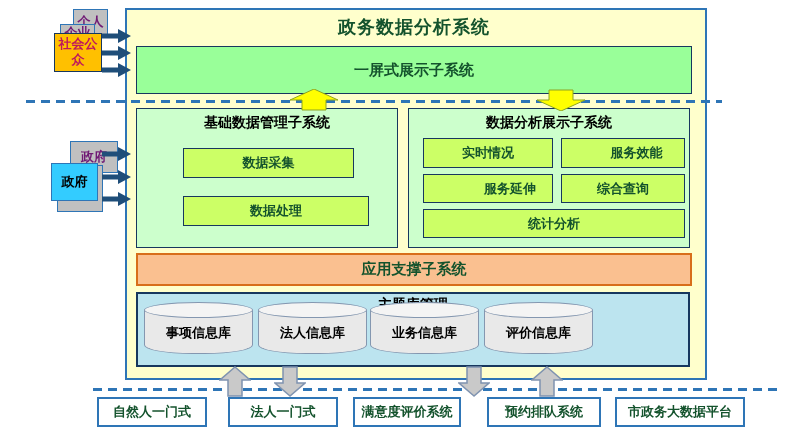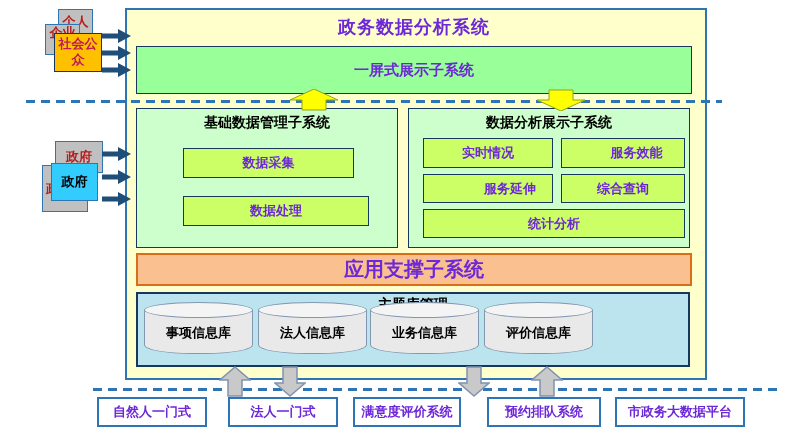--- a/index.html
+++ b/index.html
@@ -4,54 +4,54 @@
 <style>
   html,body{margin:0;padding:0;background:#ffffff;}
   #stage{
     position:relative;width:790px;height:434px;background:#ffffff;
     font-family:"Liberation Sans","DejaVu Sans",sans-serif;overflow:hidden;
   }
   .abs{position:absolute;box-sizing:border-box;}
   .box{
     position:absolute;box-sizing:border-box;display:flex;
     align-items:center;justify-content:center;text-align:right;
-    font-weight:bold;color:#6d28d9;font-family:Liberation Mono, monospace;
+    font-weight:bold;color:#14532d;font-family:Liberation Mono, monospace;
   }
   
   .outer{left:125px;top:8px;width:582px;height:372px;background:#FFFFCC;border:2px solid #2E75B6;}
   .main-title{left:136px;top:13px;width:556px;height:28px;font-size:18px;letter-spacing:1px;}
   .green-bar{left:136px;top:46px;width:556px;height:48px;background:#99FF99;border:1px solid #17375E;font-size:15px;}
   
   .panel{background:#CCFFCC;border:1px solid #17375E;}
   .panel-left{left:136px;top:108px;width:262px;height:140px;}
   .panel-right{left:408px;top:108px;width:282px;height:140px;}
   .panel-title{position:absolute;left:0;right:0;top:5px;text-align:center;font-weight:bold;font-size:14px;}
   .module{background:#CCFF66;border:1px solid #17375E;font-size:13px;}
   
-  .support-bar{left:136px;top:253px;width:556px;height:33px;background:#FAC090;border:2px solid #D86E1A;font-size:20px;}
+  .support-bar{left:136px;top:253px;width:556px;height:33px;background:#FAC090;border:2px solid #D86E1A;font-size:15px;}
   .theme-box{left:136px;top:292px;width:554px;height:75px;background:#BCE4EF;border:2px solid #17375E;}
   .theme-title{position:absolute;left:0;right:0;top:2px;text-align:center;font-weight:bold;font-size:14px;}
   
   .cyl{position:absolute;top:8px;width:109px;height:52px;}
   .cyl-top{position:absolute;z-index:2;top:0;left:0;right:0;height:16px;border-radius:50%;
     background:#F4F4F4;border:1.5px solid #8497B0;box-sizing:border-box;}
   .cyl-body{position:absolute;z-index:1;top:8px;left:0;right:0;bottom:0;background:#E9E9E9;
     border:1.5px solid #8497B0;border-top:none;border-radius:0 0 48px 48px / 0 0 9px 9px;box-sizing:border-box;}
   .cyl-label{position:absolute;z-index:3;left:0;right:0;top:22px;text-align:center;font-weight:bold;font-size:13px;}
   
   .dashed{position:absolute;height:3px;z-index:4;
     background:repeating-linear-gradient(90deg,#2E75B6 0 9px,transparent 9px 15px);}
   .dash1{left:26px;top:100px;width:696px;}
   .dash2{left:93px;top:388px;width:688px;}
   
   .ext{background:#ffffff;border:2px solid #2E75B6;font-size:13px;top:397px;height:30px;}
   
   .actor{position:absolute;box-sizing:border-box;display:flex;align-items:center;justify-content:center;
     text-align:center;font-weight:bold;font-size:13px;line-height:1.2;}
-  .actor-gray{background:#C0C0C0;border:1.5px solid #2E75B6;color:#b91c1c;}
+  .actor-gray{background:#C0C0C0;border:1.5px solid #2E75B6;color:#701a75;margin-left:15px;}
   .actor-orange{background:#FFC000;border:1.5px solid #17375E;color:#be185d;font-family:Liberation Mono, monospace;}
   .actor-cyan{background:#33CCFF;border:1.5px solid #2E75B6;color:#000;}
   svg{position:absolute;z-index:5;display:block;}
   .mini-arrow{z-index:6;}
 </style>
 </head>
 <body>
 
 <div id="stage">
 

